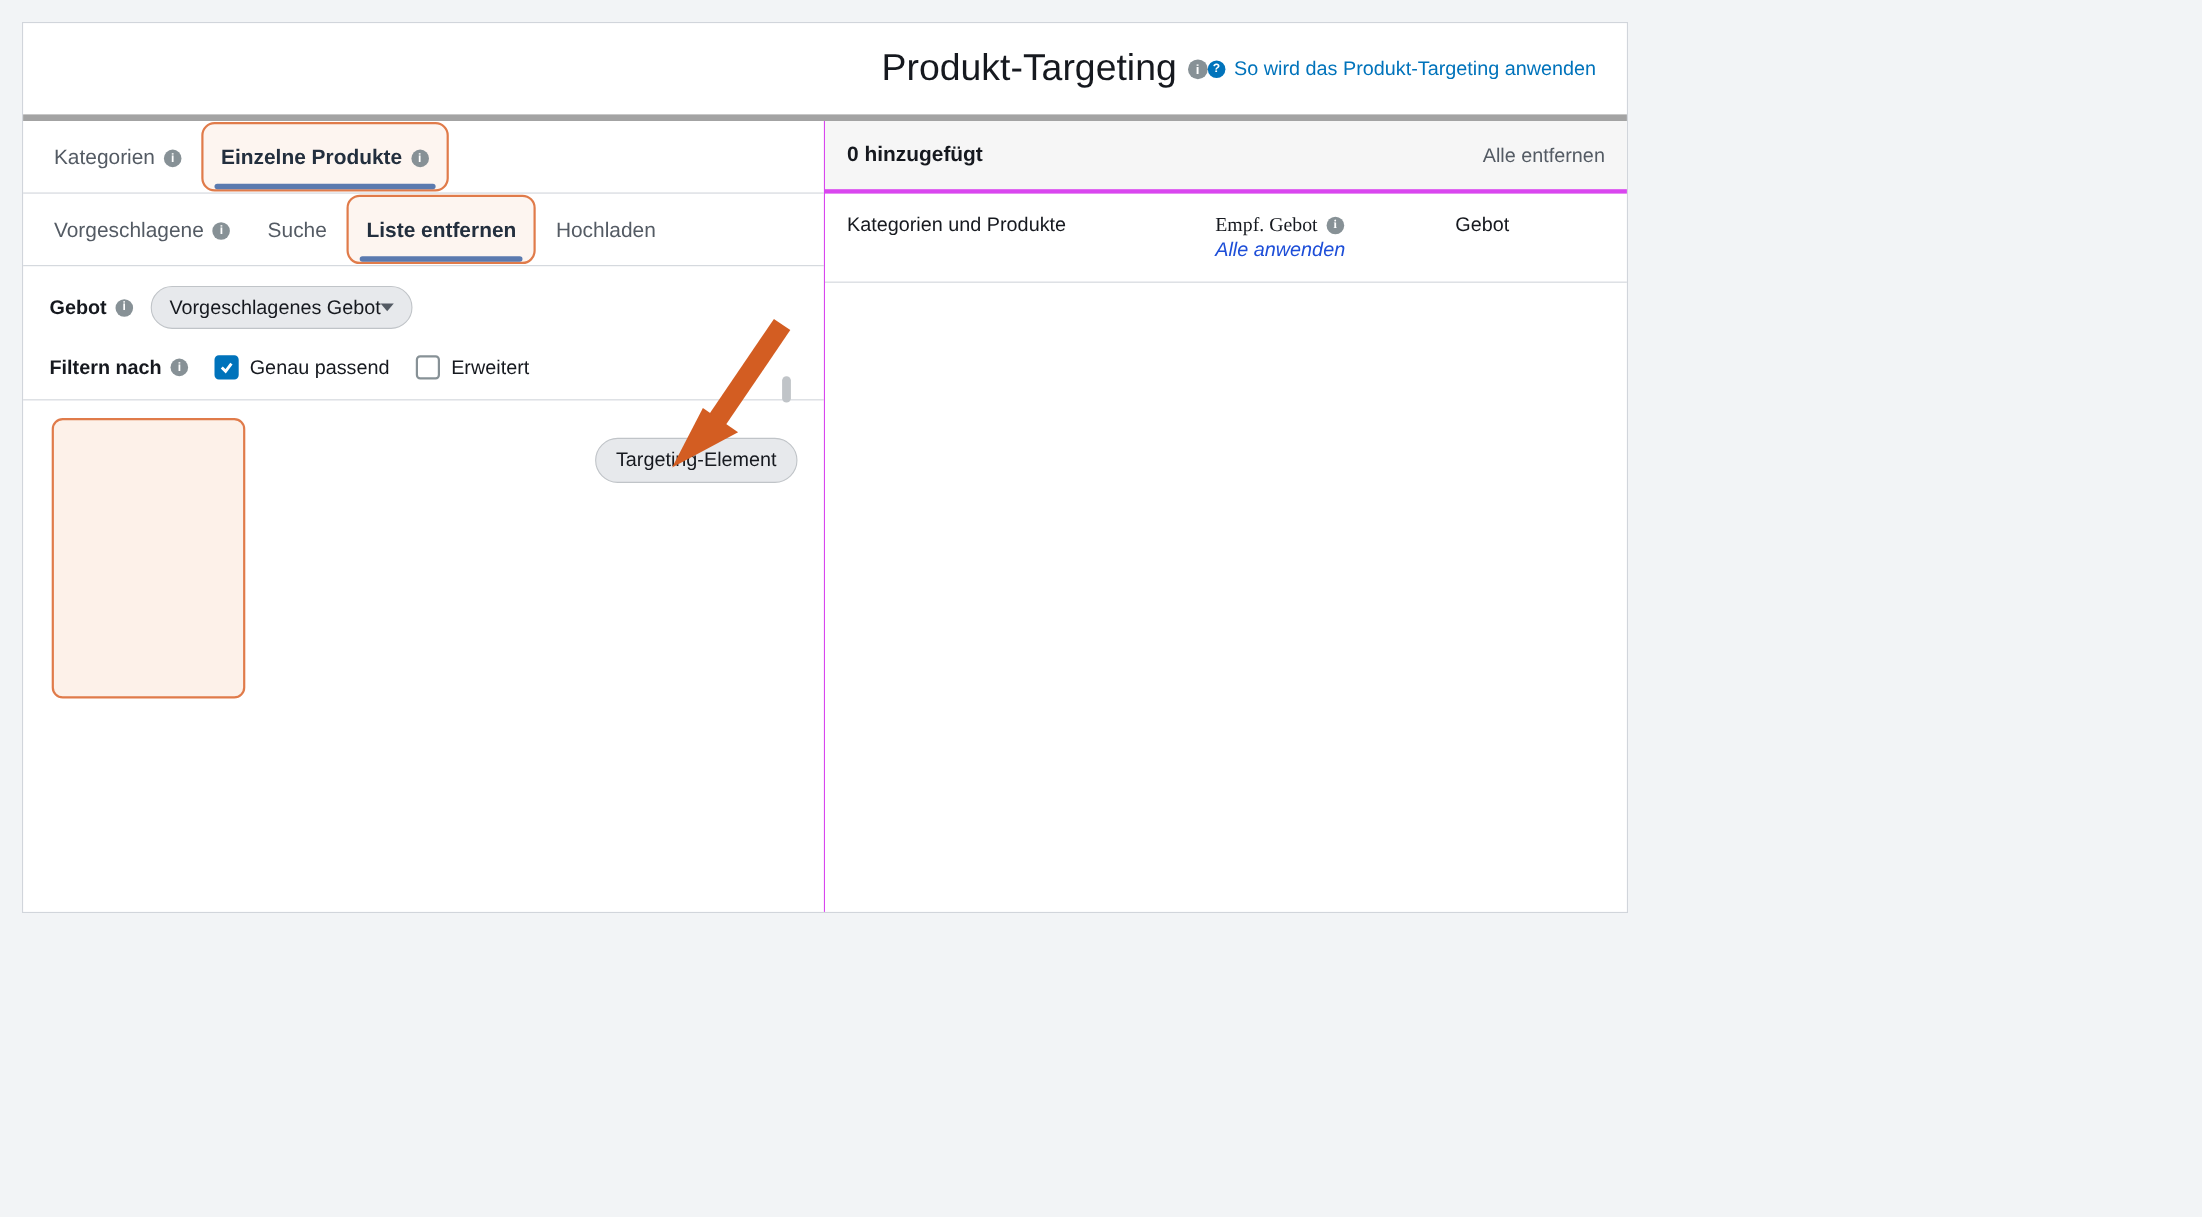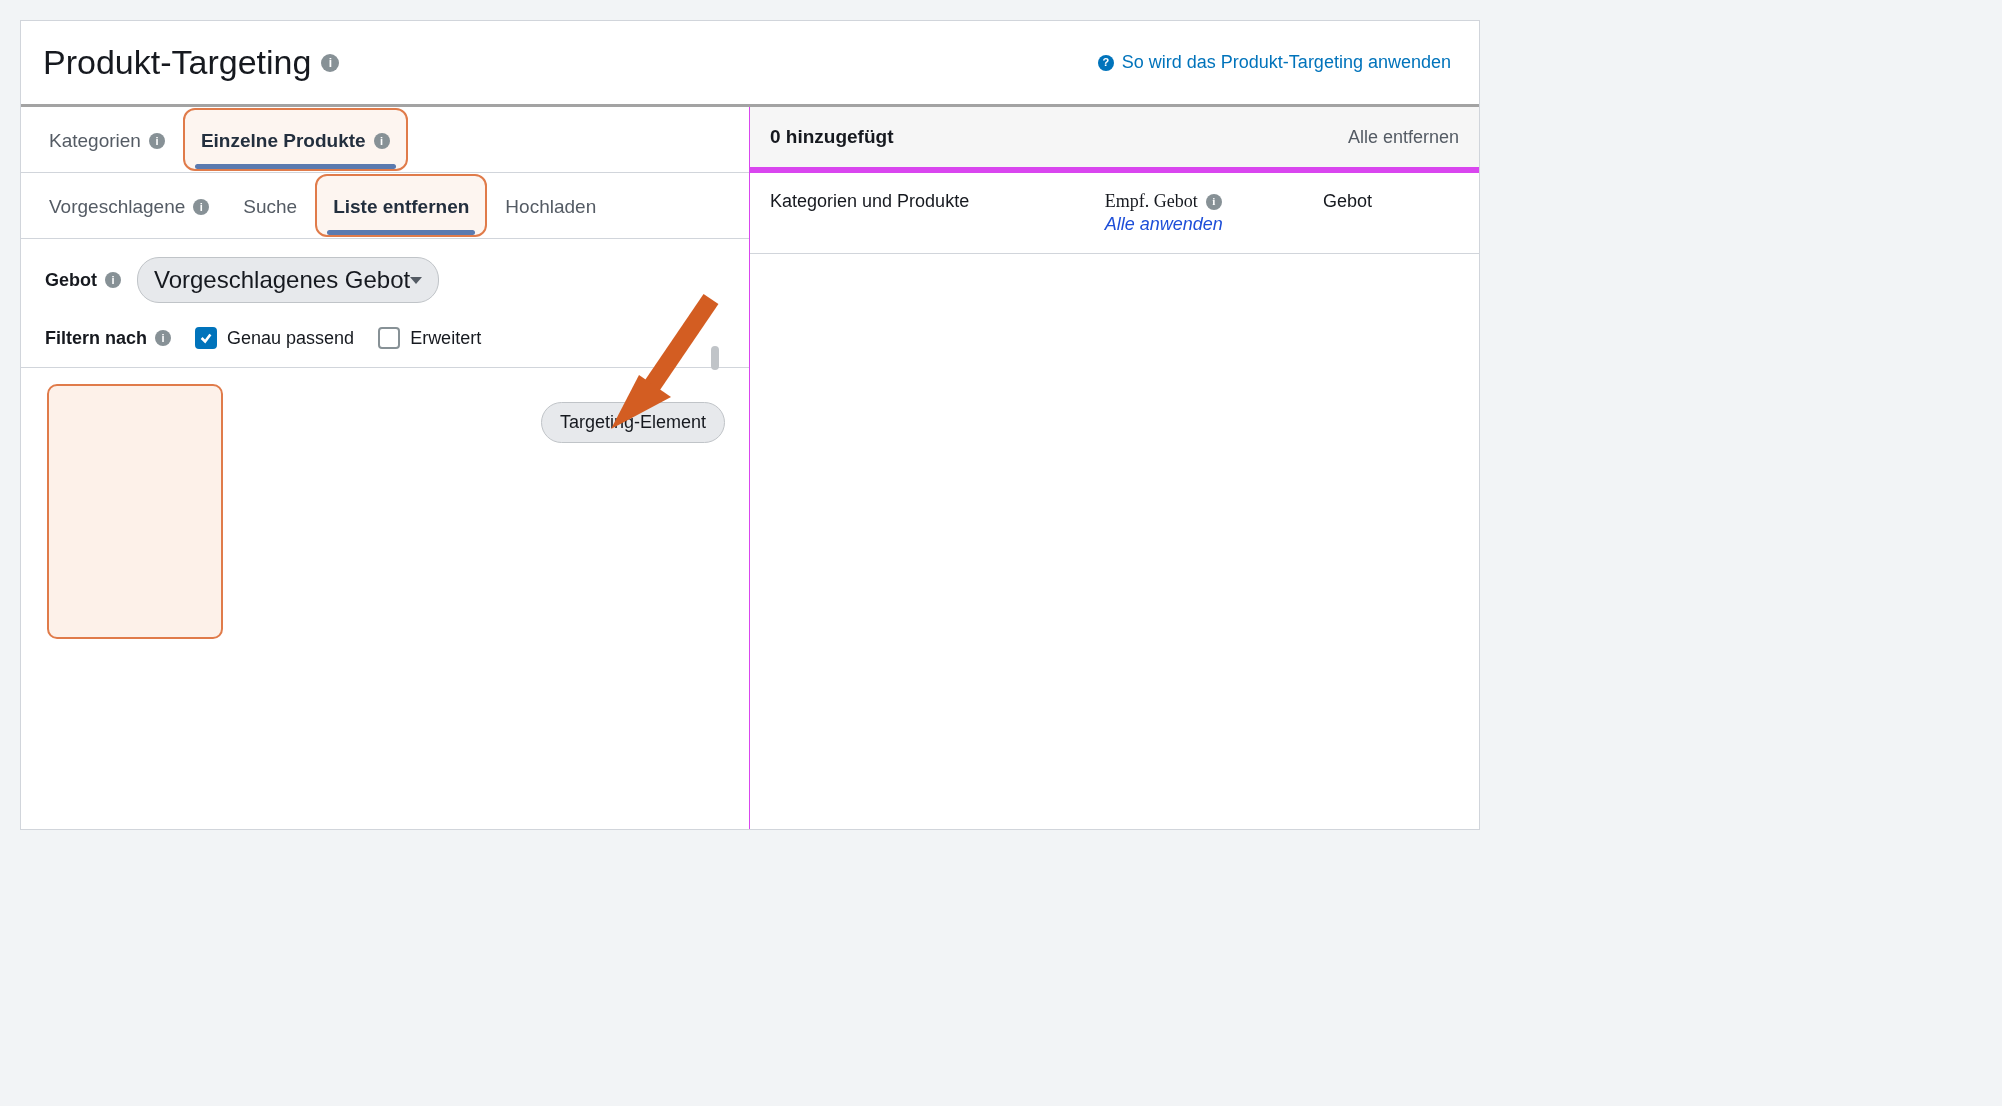--- a/index.html
+++ b/index.html
@@ -13,23 +13,23 @@
     background: #fff;
     border: 1px solid #d1d5db;
     display: flex;
     flex-direction: column;
     width: 1460px;
     min-height: 810px;
   }
   .panel-header {
     display: flex;
     align-items: center;
-    justify-content: space-between;
+    justify-content: flex-end;
     padding: 22px 28px 22px 22px;
-    border-bottom: 3px solid #a3a3a3;
+    border-bottom: 6px solid #a3a3a3;
   }
   .panel-title {
     display: flex;
     align-items: center;
     gap: 10px;
     font-size: 34px;
     font-weight: 400;
     color: #16191f;
   }
   .help-link {
@@ -126,21 +126,21 @@
     color: #16191f;
     display: inline-flex;
     align-items: center;
     gap: 8px;
   }
   .select-pill {
     background: #e7e9ec;
     border: 1px solid #c0c4c8;
     border-radius: 22px;
     padding: 8px 16px;
-    font-size: 24px;
+    font-size: 18px;
     color: #16191f;
     display: inline-flex;
     align-items: center;
     cursor: pointer;
   }
   .chevron-down {
     width:0; height:0;
     border-left:6px solid transparent;
     border-right:6px solid transparent;
     border-top:7px solid #545b64;
@@ -238,21 +238,21 @@
     top: -105px;
     width: 120px;
     height: 150px;
     pointer-events: none;
   }
 
   
   .right-header {
     height: 66px;
     background: #f6f6f6;
-    border-bottom: 6px solid #d946ef;
+    border-bottom: 4px solid #d946ef;
     display:flex;
     align-items:center;
     justify-content:space-between;
     padding: 0 20px;
     gap: 16px;
   }
   .right-header .count {
     font-size: 19px;
     font-weight: 700;
     color: #16191f;

